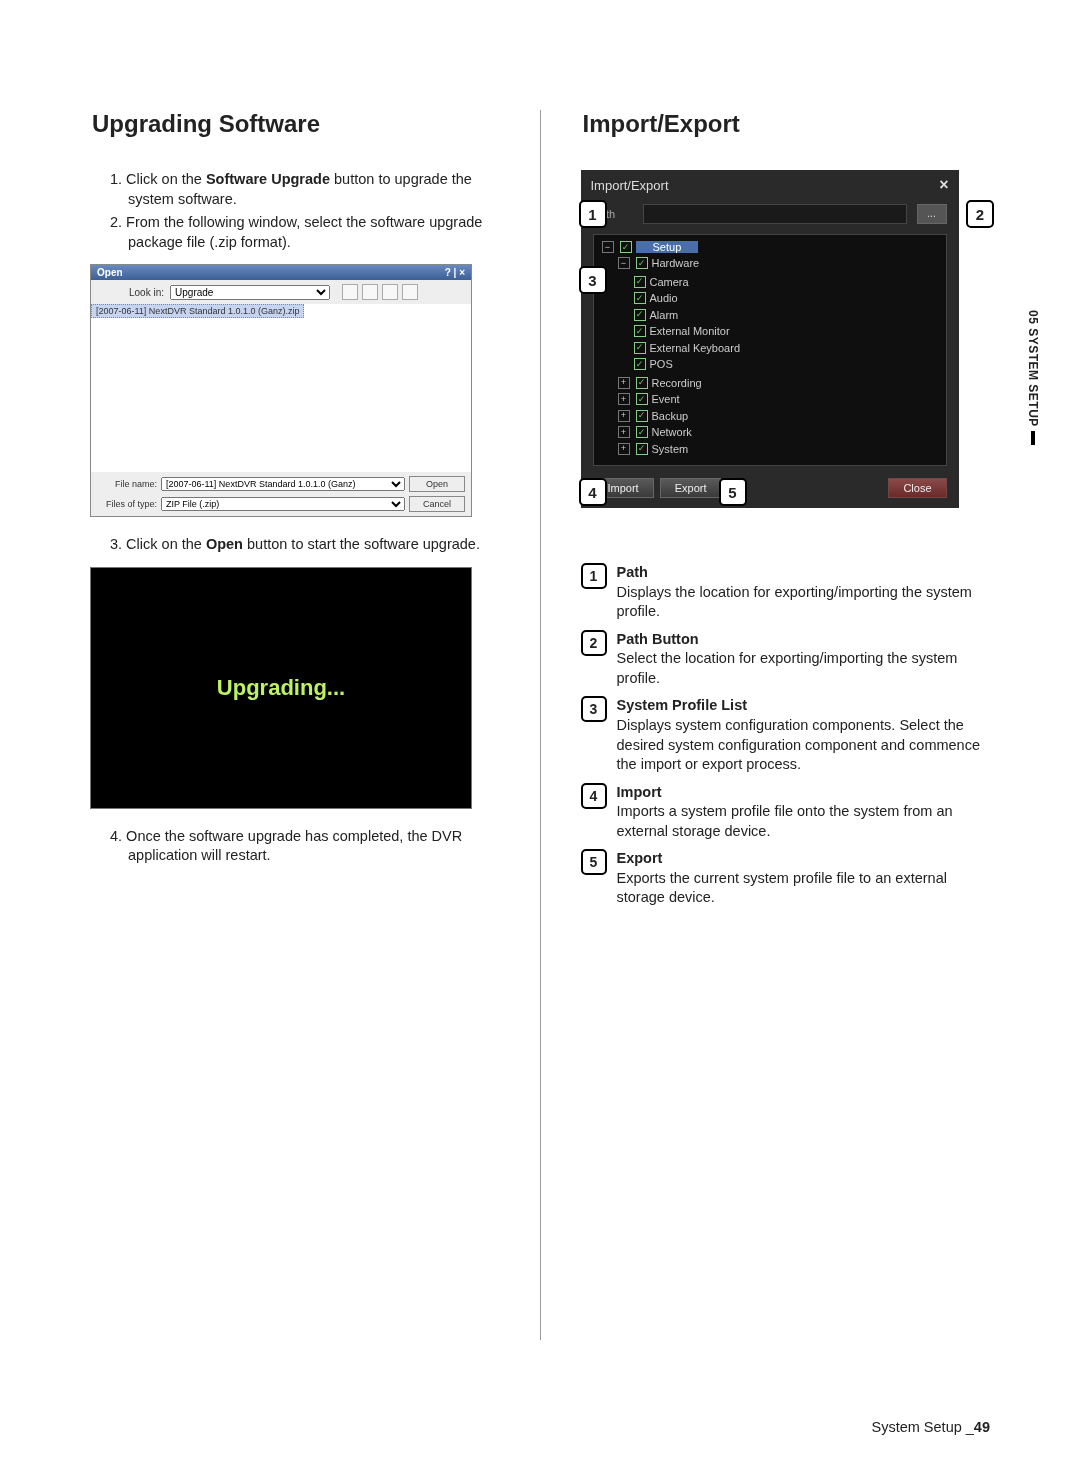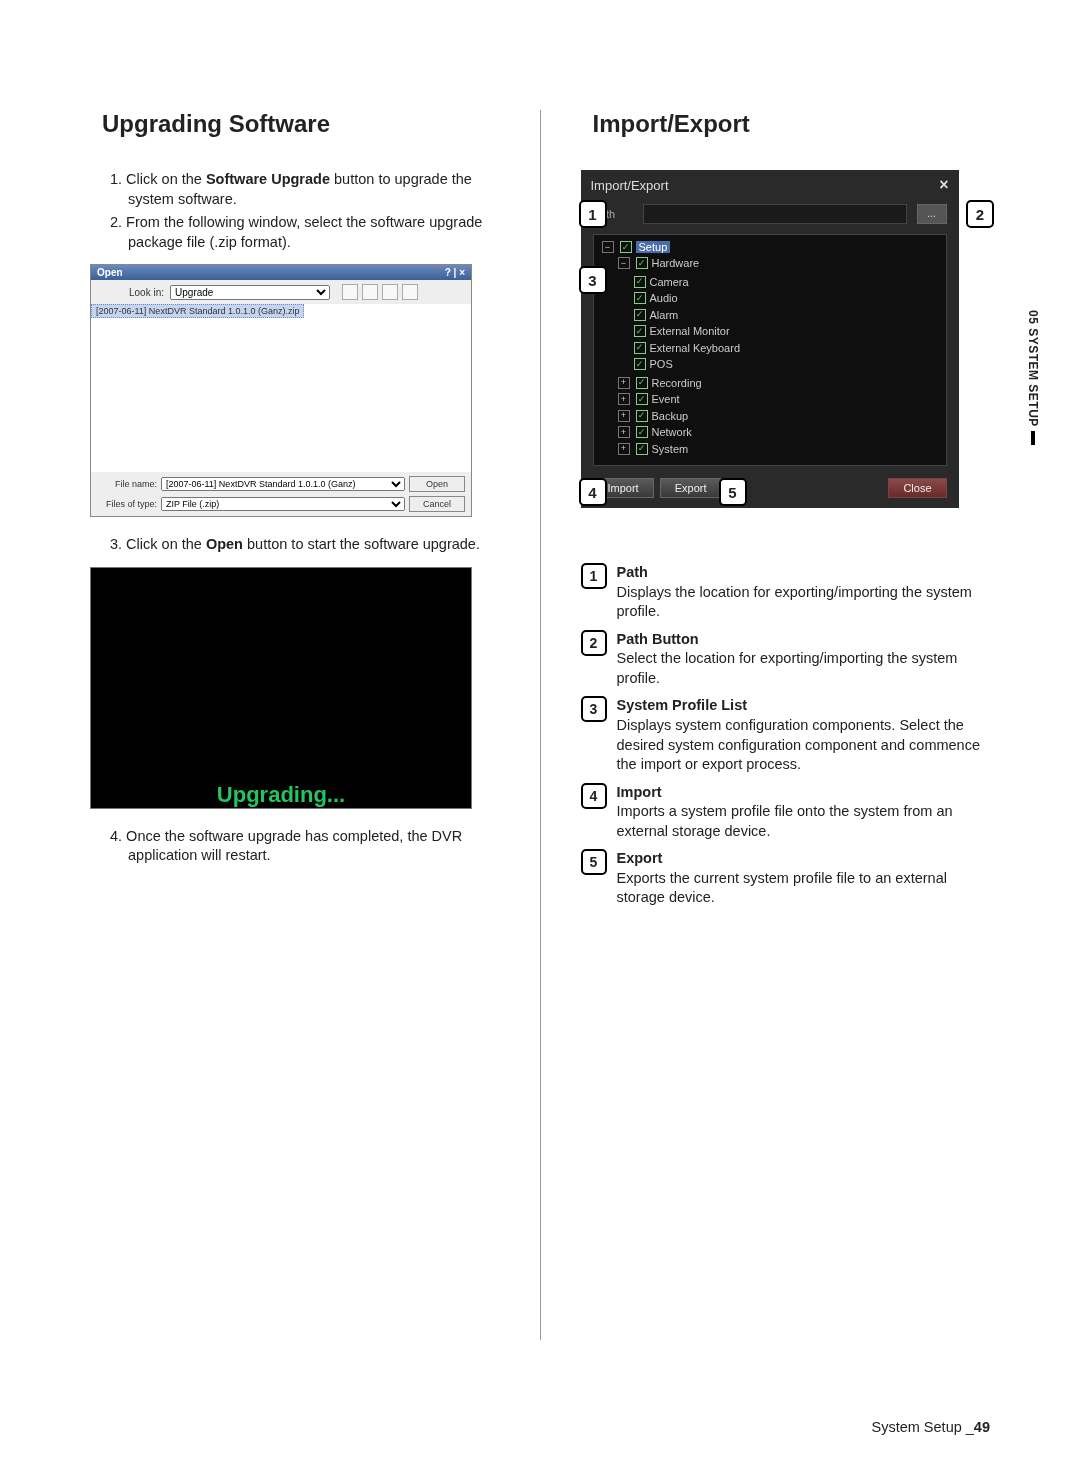--- a/index.html
+++ b/index.html
@@ -24,21 +24,21 @@
   .col {
     flex: 1;
     position: relative;
   }
   .divider {
     width: 1px;
     background: #999;
   }
   h2 {
     font-size: 24px;
-    margin: 0 0 32px 12px;
+    margin: 0 0 32px 2px;
     font-weight: bold;
   }
   .step {
     font-size: 14.5px;
     line-height: 1.35;
     margin-bottom: 4px;
     padding-left: 18px;
     text-indent: -18px;
     margin-left: 20px;
   }
@@ -142,23 +142,23 @@
     text-align: center;
     border: 1px solid #888;
     background: #eee;
   }
 
   
   .upgrading-box {
     width: 380px;
     height: 240px;
     background: #000;
-    color: #22c55e;
-    display: flex;
-    align-items: flex-end;
+    color: #bef264;
+    display: flex;
+    align-items: center;
     justify-content: center;
     font-size: 22px;
     font-weight: bold;
     border: 1px solid #777;
   }
 
   
   .ie-panel {
     width: 378px;
     background: #2a2a2a;
@@ -206,21 +206,21 @@
     margin: 6px 12px;
     background: #0f0f0f;
     border: 1px solid #444;
     padding: 6px 8px;
     min-height: 150px;
     position: relative;
   }
   .tree-root { display: flex; align-items: center; gap: 4px; }
   .tree-root .hl {
     background: #4a6fa8;
-    padding: 0 3px;
+    padding: 0 17px;
     color: #fff;
   }
   .tree ul {
     list-style: none;
     padding-left: 16px;
     margin: 2px 0;
   }
   .tree li {
     display: flex;
     align-items: center;

